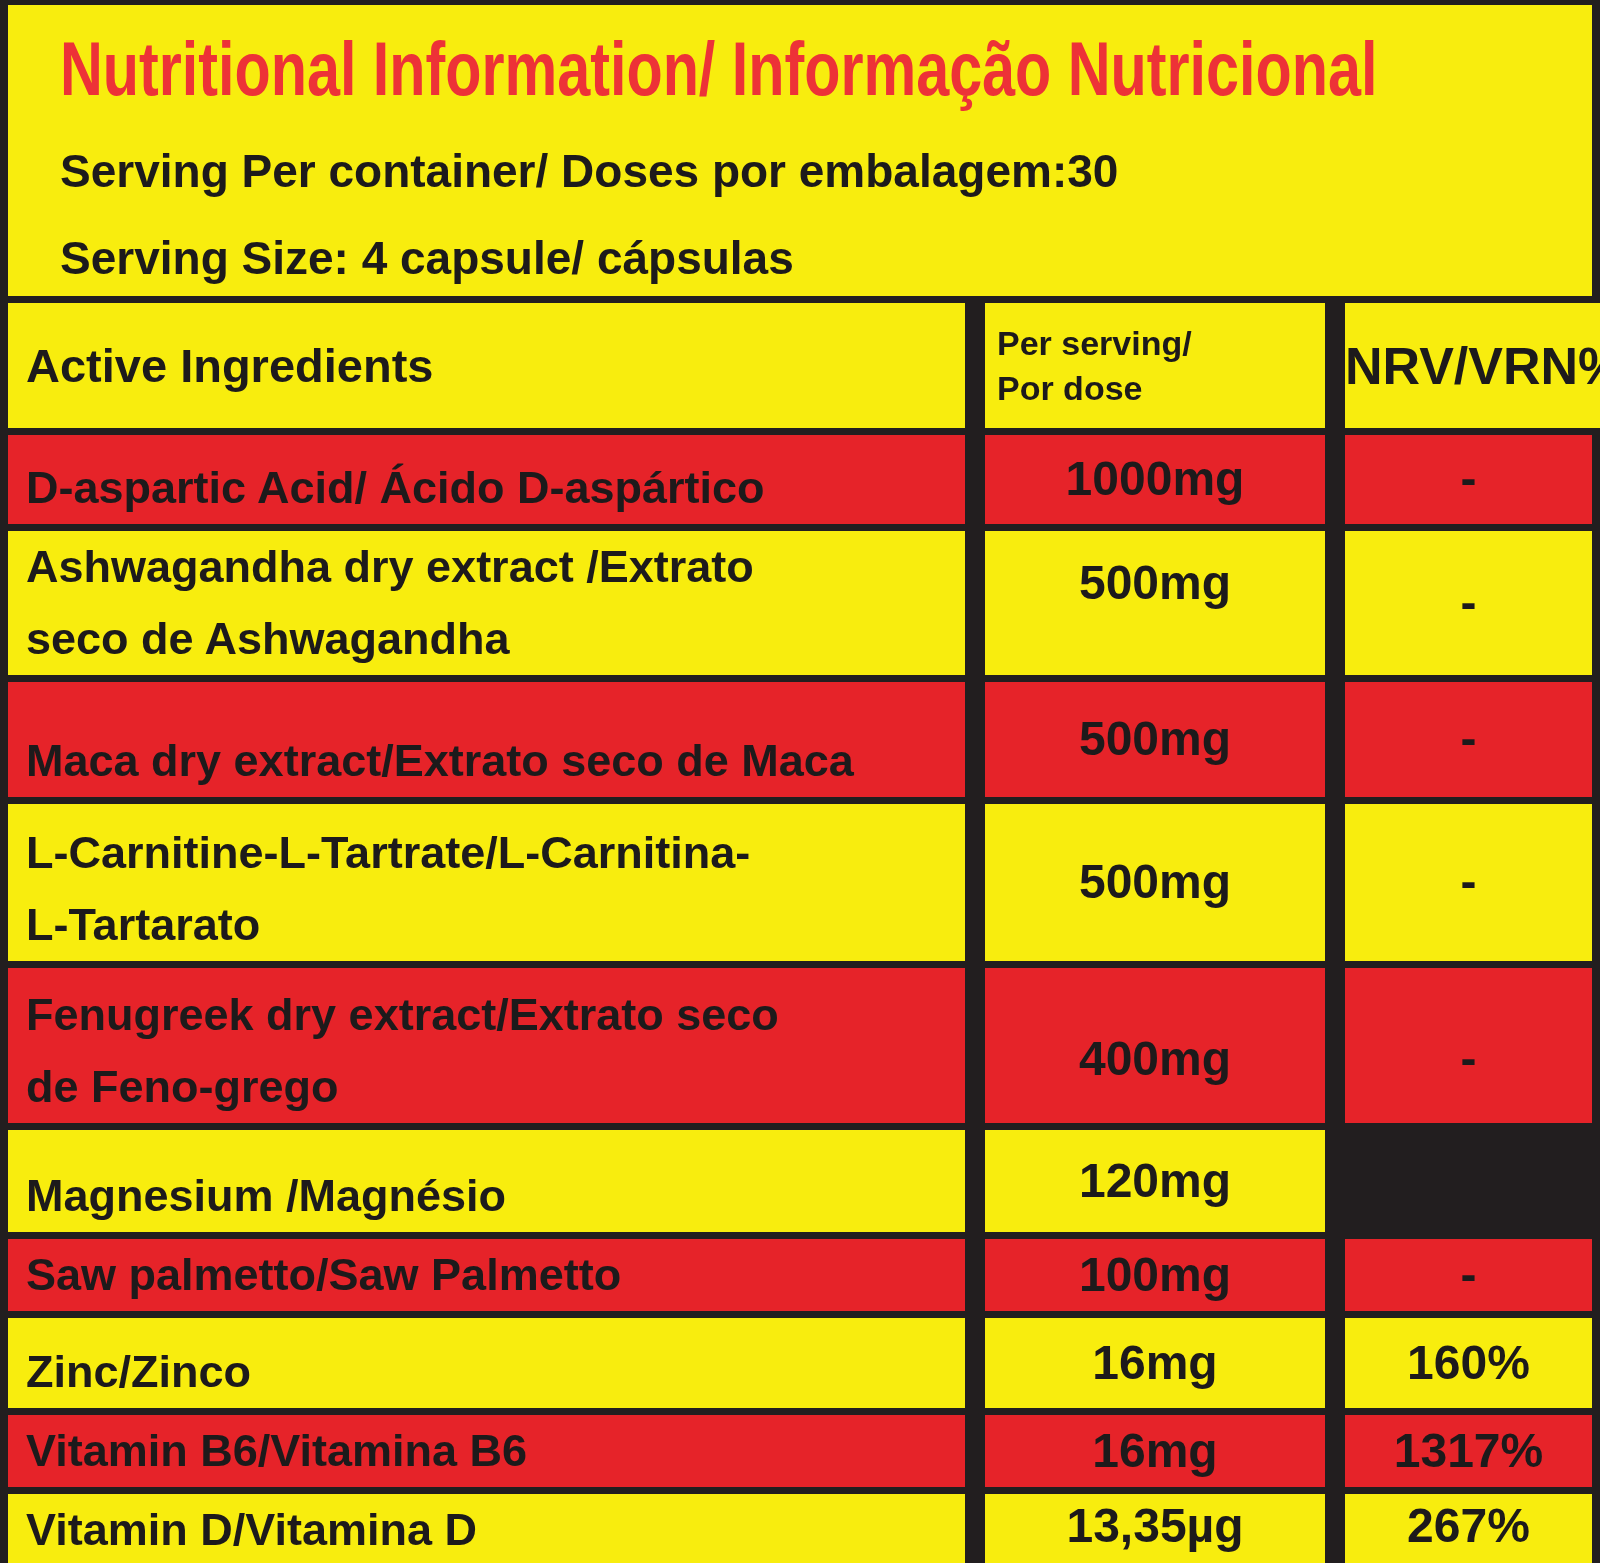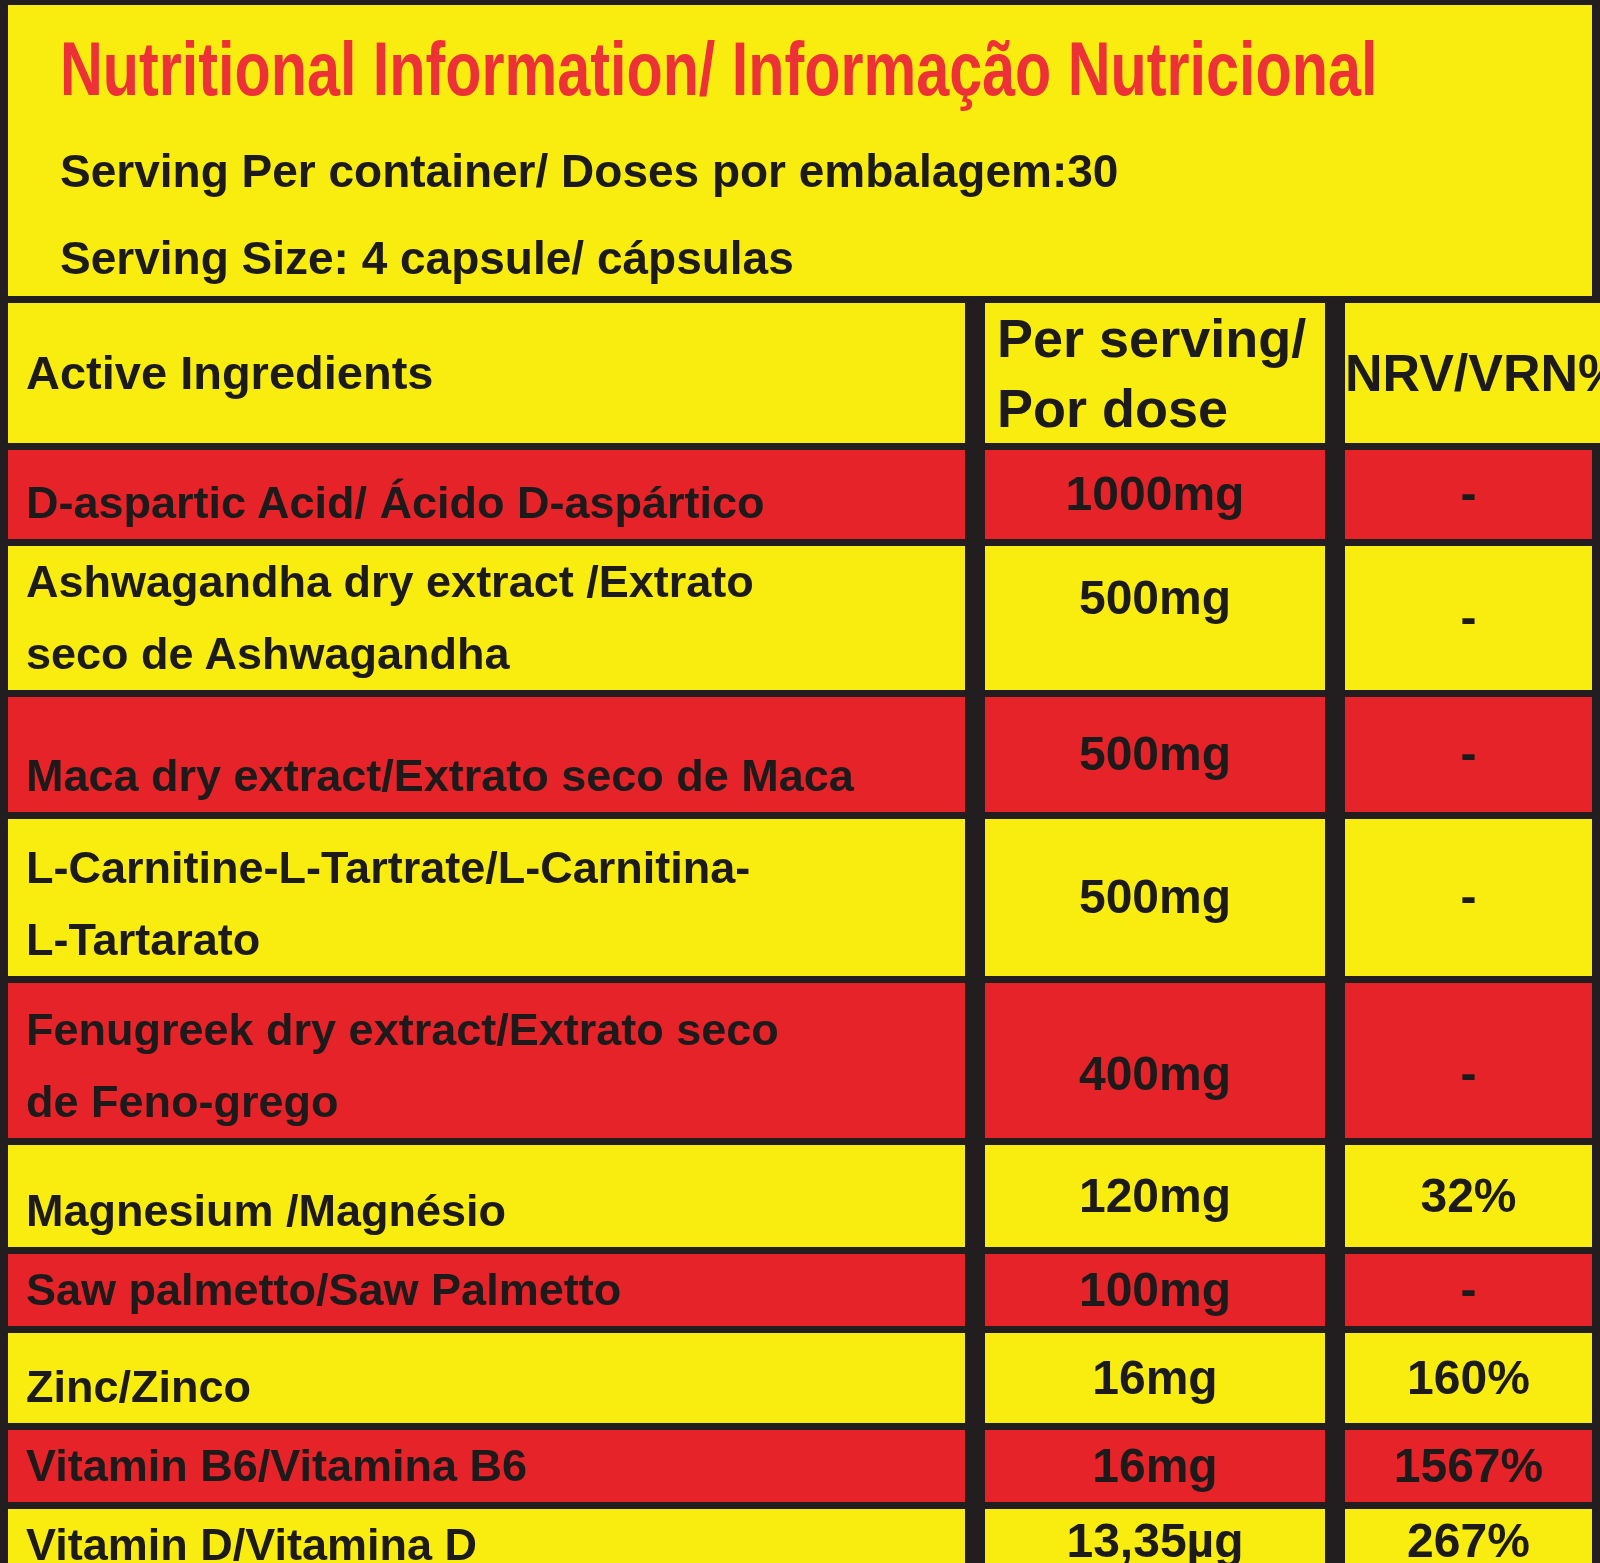--- a/index.html
+++ b/index.html
@@ -68,21 +68,21 @@
   }
   .cell.amount,.cell.nrv{
     text-align:center;
     font-size:48px;
     line-height:1.1;
   }
   
   .row.header{min-height:125px}
   .row.header .cell{background:var(--yellow)}
   .row.header .cell.col-ing{font-size:47px;padding-left:18px;line-height:1.1}
-  .row.header .cell.col-ps{font-size:54px;line-height:1.3;padding-left:12px;text-align:left}
+  .row.header .cell.col-ps{font-size:34px;line-height:1.3;padding-left:12px;text-align:left}
   .row.header .cell.col-nrv{font-size:52px;text-align:left}
   
   .r0{min-height:89px}
   .r1{min-height:143px}
   .r2{min-height:115px}
   .r3{min-height:157px}
   .r4{min-height:155px}
   .r5{min-height:102px}
   .r6{min-height:71px}
   .r7{min-height:90px}
@@ -165,23 +165,20 @@
         <div class="cell nrv">
           <div class="val">-</div>
         </div>
       </div><div class="row r5 yellow-row">
         <div class="cell name">
           <div class="line">Magnesium /Magnésio</div>
         </div>
         <div class="cell amount">
           <div class="val">120mg</div>
         </div>
-        <div class="cell nrv">
-          <div class="val">32%</div>
-        </div>
       </div><div class="row r6 red-row">
         <div class="cell name">
           <div class="line">Saw palmetto/Saw Palmetto</div>
         </div>
         <div class="cell amount">
           <div class="val">100mg</div>
         </div>
         <div class="cell nrv">
           <div class="val">-</div>
         </div>
@@ -196,21 +193,21 @@
           <div class="val">160%</div>
         </div>
       </div><div class="row r8 red-row">
         <div class="cell name">
           <div class="line">Vitamin B6/Vitamina B6</div>
         </div>
         <div class="cell amount">
           <div class="val">16mg</div>
         </div>
         <div class="cell nrv">
-          <div class="val">1567%</div>
+          <div class="val">1317%</div>
         </div>
       </div><div class="row r9 yellow-row">
         <div class="cell name">
           <div class="line">Vitamin D/Vitamina D</div>
         </div>
         <div class="cell amount">
           <div class="val">13,35µg</div>
         </div>
         <div class="cell nrv">
           <div class="val">267%</div>

